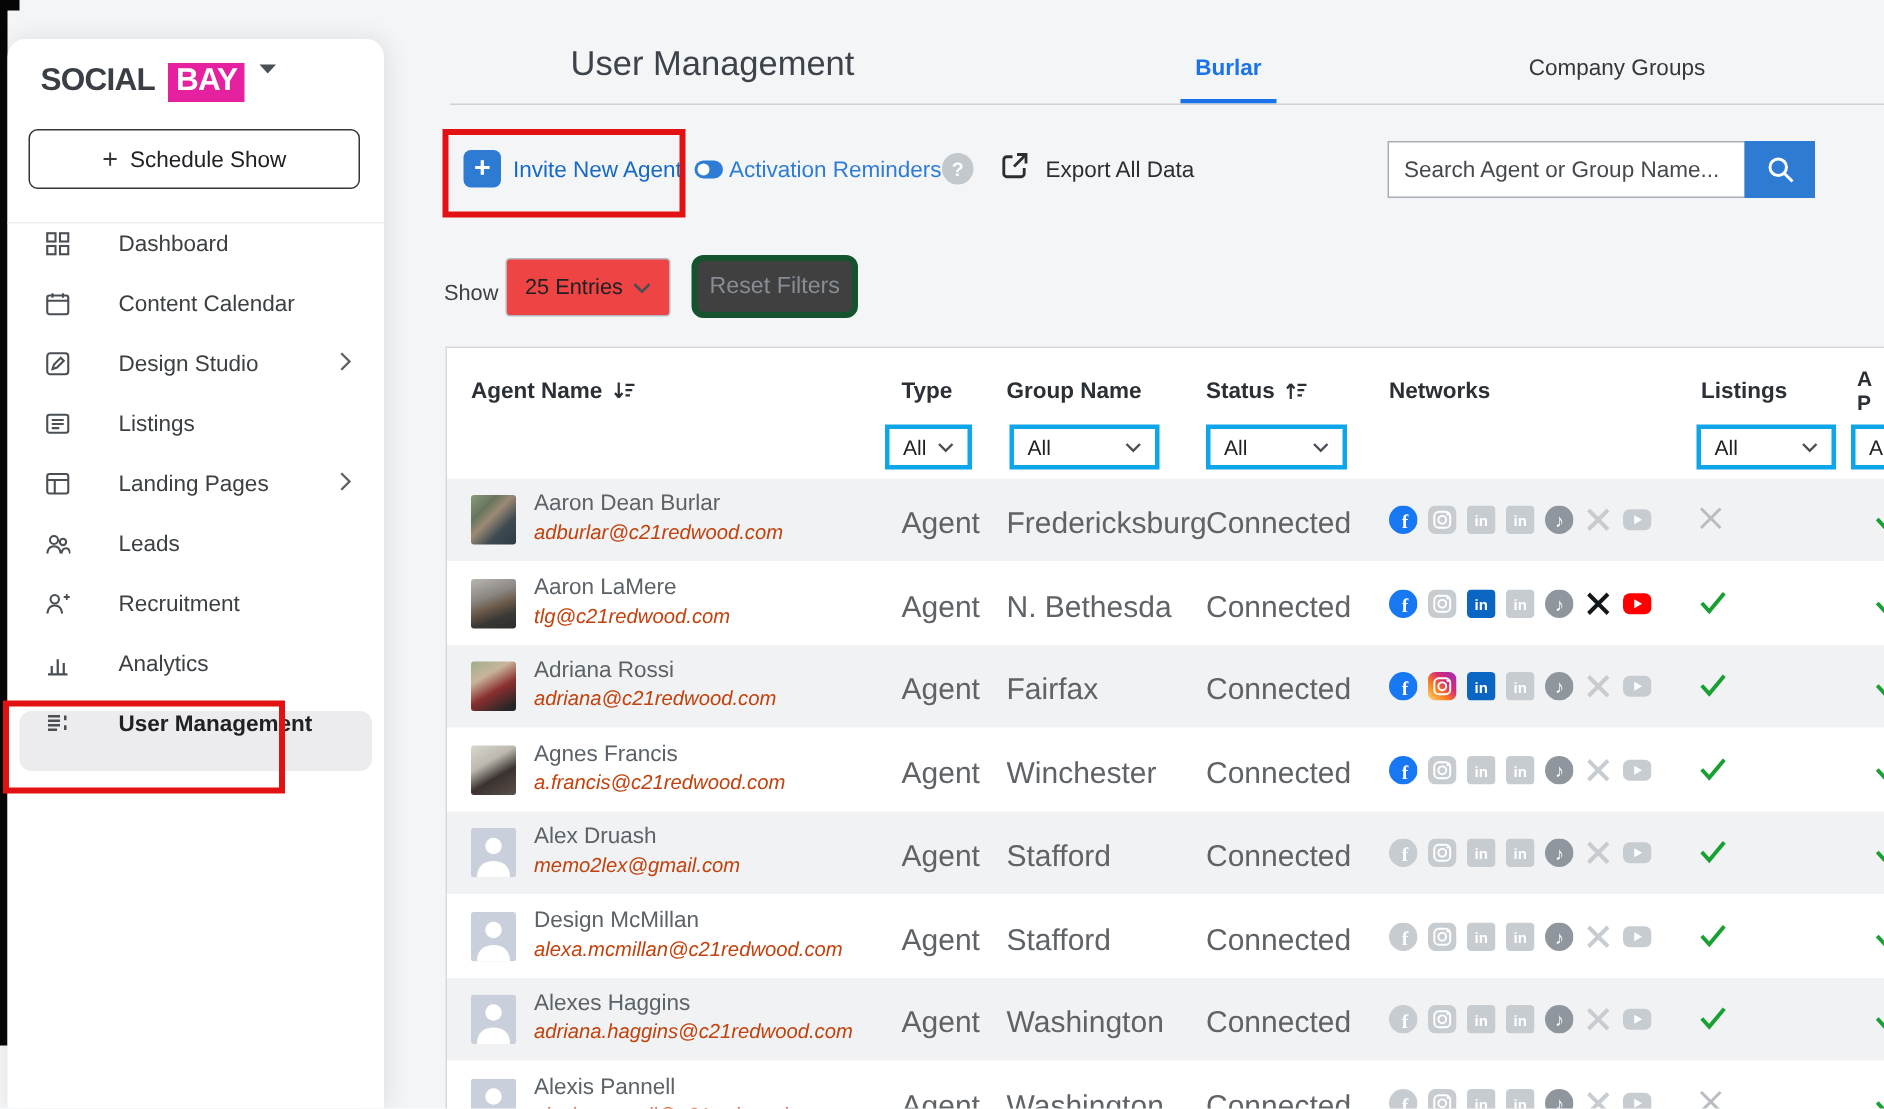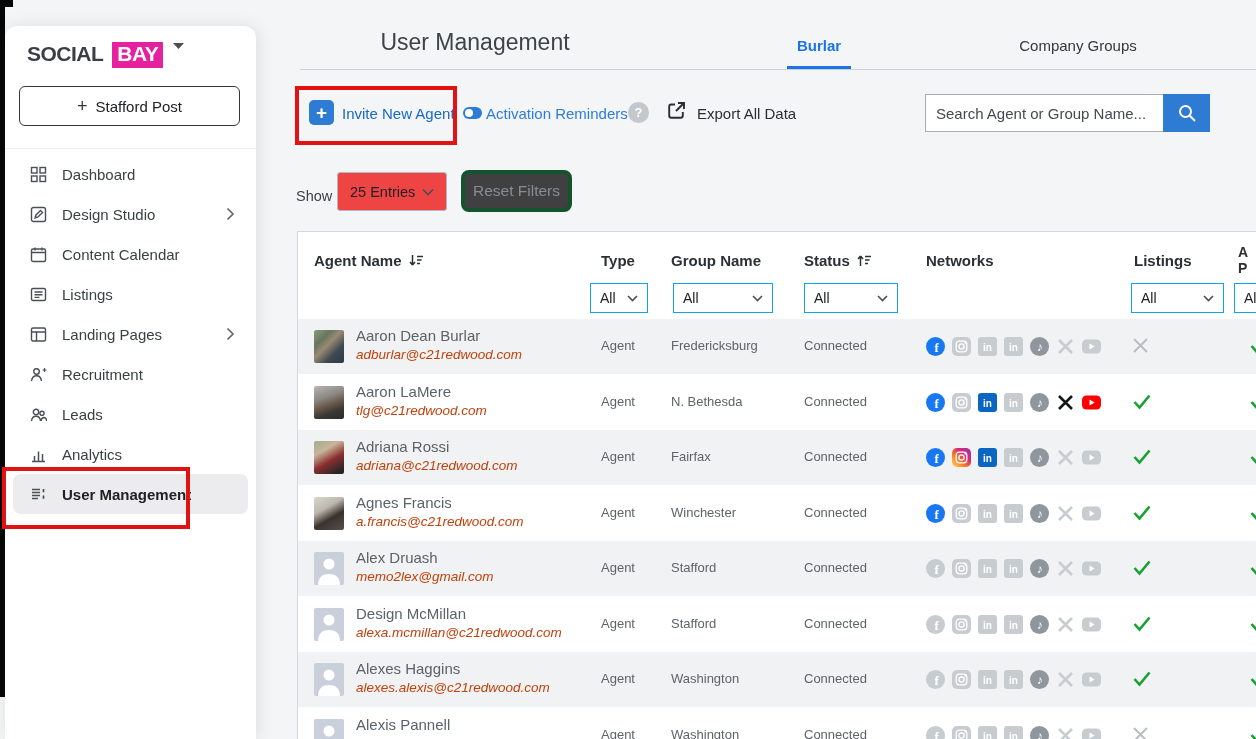--- a/index.html
+++ b/index.html
@@ -18,21 +18,21 @@
   .logo-row{position:absolute;left:22px;top:16px;height:28px;display:flex;align-items:flex-start;gap:9px}
   .logo-social{font-weight:700;font-size:21px;letter-spacing:-.5px;color:#3a3f45}
   .logo-bay{font-weight:700;font-size:21px;letter-spacing:-.5px;color:#fff;background:#e6219f;padding:0 5px 2px 5px}
   .logo-caret{display:flex;align-items:center}
   .schedule-btn{position:absolute;left:14px;top:60px;width:221px;height:40px;background:#fff;
     border:1px solid #33373c;border-radius:6px;font-size:15px;color:#202124;
     display:flex;align-items:center;justify-content:center;gap:8px;cursor:pointer}
   .schedule-plus{font-size:18px;color:#33373c}
   .side-divider{position:absolute;left:0;top:122px;width:251px;height:1px;background:#edeff1}
   .menu{position:absolute;left:8px;top:128px;width:235px}
-  .side-item{position:relative;height:40px;display:flex;align-items:center;padding-left:17px;gap:15px;
+  .side-item{position:relative;height:40px;display:flex;padding-left:17px;gap:32px;
     font-size:15px;color:#3c4043;border-radius:8px;cursor:pointer}
   .side-item.active{background:#ececee;font-weight:700;color:#202124}
   .side-item .ic{display:flex;width:17px;justify-content:center}
   .side-item .chev{position:absolute;right:13px;display:flex}
 
   
   .page-title{position:absolute;left:330px;top:29px;width:290px;text-align:center;font-size:23px;color:#3d434a}
   .tab{position:absolute;top:37px;text-align:center;font-size:15px;cursor:pointer}
   .tab-agents{left:769px;width:100px;color:#1a73e8;font-weight:700}
   .tab-groups{left:1018px;width:120px;color:#33373c}
@@ -68,35 +68,35 @@
     box-sizing:border-box;font-size:14.5px;font-weight:400;color:#202124;cursor:pointer}
   .reset-btn{position:absolute;left:461px;top:170px;width:111px;height:42px;border:4px solid #14532d;border-radius:8px;
     background:#404040;font-size:15.5px;color:#868d95;display:flex;align-items:center;justify-content:center;cursor:pointer}
 
   
   .table{position:absolute;left:297px;top:231px;width:1010px;height:620px;background:#fff;border:1px solid #d4d7db;box-sizing:border-box}
   .th{position:absolute;top:20px;font-size:15px;font-weight:700;color:#2b3036;display:flex;align-items:center;gap:7px;cursor:pointer}
   .th-agent{left:16px}.th-type{left:303px}.th-group{left:373px}.th-status{left:506px}
   .th-networks{left:628px}.th-listings{left:836px}
   .th-cut{position:absolute;left:940px;top:12px;font-size:14px;font-weight:700;color:#2b3036;line-height:16px}
-  .fsel{position:absolute;top:51px;height:30px;border:1px solid #0ea5e9;background:#fff;box-sizing:border-box;
+  .fsel{position:absolute;top:51px;height:30px;border:3px solid #0ea5e9;background:#fff;box-sizing:border-box;
     display:flex;align-items:center;justify-content:space-between;padding:12px 9px;font-size:14px;color:#202124;cursor:pointer}
   .fsel-type{left:292px;width:58px}.fsel-group{left:375px;width:100px}.fsel-status{left:506px;width:94px}
   .fsel-listings{left:833px;width:93px}.fsel-cut{left:936px;width:70px}
 
   .row{position:absolute;left:0;width:1010px;height:55px}
   .row.stripe{background:#f1f2f3}
   .av{position:absolute;left:16px;top:11px;width:30px;height:33px;border-radius:2px;overflow:hidden}
   .av-p1{background:linear-gradient(135deg,#8a9b7c 0%,#68755e 28%,#9b8a74 45%,#3e4a52 70%,#2e3a44 100%)}
   .av-p2{background:linear-gradient(160deg,#b9b6b1 0%,#8b8884 35%,#6b5a4a 55%,#3a3835 75%,#2f2d2b 100%)}
   .av-p3{background:linear-gradient(150deg,#9fae8e 0%,#c8b49a 30%,#8a2f2f 58%,#262626 90%)}
   .av-p4{background:linear-gradient(150deg,#d9d7cf 0%,#bcb8ae 35%,#3a3230 62%,#564c45 95%)}
   .nm{position:absolute;left:58px;top:8px;font-size:15px;color:#5b6268}
   .em{position:absolute;left:58px;top:28px;font-size:13.5px;font-style:italic;color:#c2410c}
-  .cell{position:absolute;top:19px;font-size:13px;color:#5f6368}
+  .cell{position:absolute;top:19px;font-size:20px;color:#5f6368}
   .c-type{left:303px}.c-group{left:373px}.c-status{left:506px}
   .nets{position:absolute;left:628px;top:18px;display:flex;gap:7px}
   .nets .nico{display:flex}
   .lst{position:absolute;left:834px;top:18px;display:flex}
   .edge{position:absolute;left:951px;top:18px;display:flex}
 </style>
 </head>
 <body>
 
 <div class="black-strip"></div>
@@ -107,57 +107,57 @@
     <span class="logo-social">SOCIAL</span>
       <span class="logo-bay">BAY</span>
     <span class="logo-caret">
       <svg width="13" height="9">
           <path d="M1 1l5.5 6L12 1z" fill="#4a4f55"></path>
         </svg>
     </span>
   </div>
   <button class="schedule-btn">
     <span class="schedule-plus">+</span>
-    <span>Stafford Post</span>
+    <span>Schedule Show</span>
   </button>
   <div class="side-divider"></div>
   <div class="menu" id="sidebar-menu">
       <div class="side-item">
         <span class="ic">
           <svg width="17" height="17" fill="none" stroke="#4a4f55" stroke-width="1.4">
             <rect x="1.5" y="1.5" width="5.5" height="5.5"></rect>
             <rect x="10" y="1.5" width="5.5" height="5.5"></rect>
             <rect x="1.5" y="10" width="5.5" height="5.5"></rect>
             <rect x="10" y="10" width="5.5" height="5.5"></rect>
           </svg>
         </span>
         <span>Dashboard</span>
       </div>
       <div class="side-item">
         <span class="ic">
           <svg width="17" height="17" fill="none" stroke="#4a4f55" stroke-width="1.4">
+            <rect x="1.5" y="3" width="14" height="12.5" rx="1.5"></rect>
+            <path d="M1.5 6.5h14M5 1.5v3M12 1.5v3"></path>
+          </svg>
+        </span>
+        <span>Content Calendar</span>
+      </div>
+      <div class="side-item">
+        <span class="ic">
+          <svg width="17" height="17" fill="none" stroke="#4a4f55" stroke-width="1.4">
             <rect x="1.5" y="1.5" width="14" height="14" rx="2"></rect>
             <path d="M5 12l1-3 4.5-4.5 2 2L8 11l-3 1z"></path>
           </svg>
         </span>
         <span>Design Studio</span>
         <span class="chev">
           <svg width="9" height="14">
             <path d="M1.5 1.5L7 7l-5.5 5.5" stroke="#5f6368" stroke-width="1.6" fill="none"></path>
           </svg>
         </span>
-      </div>
-      <div class="side-item">
-        <span class="ic">
-          <svg width="17" height="17" fill="none" stroke="#4a4f55" stroke-width="1.4">
-            <rect x="1.5" y="3" width="14" height="12.5" rx="1.5"></rect>
-            <path d="M1.5 6.5h14M5 1.5v3M12 1.5v3"></path>
-          </svg>
-        </span>
-        <span>Content Calendar</span>
       </div>
       <div class="side-item">
         <span class="ic">
           <svg width="17" height="17" fill="none" stroke="#4a4f55" stroke-width="1.4">
             <rect x="1.5" y="2.5" width="14" height="12" rx="1.5"></rect>
             <path d="M4.5 6h8M4.5 8.7h8M4.5 11.4h5"></path>
           </svg>
         </span>
         <span>Listings</span>
       </div>
@@ -167,40 +167,40 @@
             <rect x="1.5" y="2" width="14" height="13" rx="1.5"></rect>
             <path d="M1.5 6h14M6.5 6v9"></path>
           </svg>
         </span>
         <span>Landing Pages</span>
         <span class="chev">
           <svg width="9" height="14">
             <path d="M1.5 1.5L7 7l-5.5 5.5" stroke="#5f6368" stroke-width="1.6" fill="none"></path>
           </svg>
         </span>
+      </div>
+      <div class="side-item">
+        <span class="ic">
+          <svg width="17" height="17" fill="none" stroke="#4a4f55" stroke-width="1.4">
+            <circle cx="6" cy="6" r="2.7"></circle>
+            <circle cx="12" cy="7.3" r="2.1"></circle>
+            <path d="M1.5 15c.4-3.3 2-4.8 4.5-4.8s4.1 1.5 4.5 4.8M11 15c.3-2.3 1.3-3.5 3-3.5 1.5 0 2.4 1 2.8 3.5"></path>
+          </svg>
+        </span>
+        <span>Leads</span>
       </div>
       <div class="side-item">
         <span class="ic">
           <svg width="17" height="17" fill="none" stroke="#4a4f55" stroke-width="1.4">
             <circle cx="6.5" cy="5.5" r="2.8"></circle>
             <path d="M1.5 15c.5-3.8 2.3-5.3 5-5.3s4.5 1.5 5 5.3"></path>
             <path d="M12.5 4h4M14.5 2v4" stroke-width="1.2"></path>
           </svg>
         </span>
         <span>Recruitment</span>
-      </div>
-      <div class="side-item">
-        <span class="ic">
-          <svg width="17" height="17" fill="none" stroke="#4a4f55" stroke-width="1.4">
-            <circle cx="6" cy="6" r="2.7"></circle>
-            <circle cx="12" cy="7.3" r="2.1"></circle>
-            <path d="M1.5 15c.4-3.3 2-4.8 4.5-4.8s4.1 1.5 4.5 4.8M11 15c.3-2.3 1.3-3.5 3-3.5 1.5 0 2.4 1 2.8 3.5"></path>
-          </svg>
-        </span>
-        <span>Leads</span>
       </div>
       <div class="side-item">
         <span class="ic">
           <svg width="17" height="17" fill="none" stroke="#4a4f55" stroke-width="1.5">
             <path d="M2 15.5h13M4.5 15.5V10M8.5 15.5V5.5M12.5 15.5V8"></path>
           </svg>
         </span>
         <span>Analytics</span>
       </div>
       <div class="side-item active">
@@ -737,21 +737,21 @@
         <span class="av">
           <span style="display:flex">
             <svg width="30" height="33">
               <rect width="30" height="33" fill="#c9cfdb"></rect>
               <circle cx="15" cy="12" r="5.5" fill="#fff"></circle>
               <path d="M4 33c0-8 5-11 11-11s11 3 11 11z" fill="#fff"></path>
             </svg>
           </span>
         </span>
         <span class="nm">Alexes Haggins</span>
-        <span class="em">alexes.alexis@c21redwood.com</span>
+        <span class="em">adriana.haggins@c21redwood.com</span>
         <span class="cell c-type">Agent</span>
         <span class="cell c-group">Washington</span>
         <span class="cell c-status">Connected</span>
         <span class="nets">
           <span class="nico">
             <svg width="19" height="19">
               <circle cx="9.5" cy="9.5" r="9.5" fill="#c7ccd1"></circle>
               <text x="10.6" y="15" font-size="13" font-weight="bold" fill="#fff" text-anchor="middle" font-family="Liberation Serif,serif">f</text>
             </svg>
           </span>

